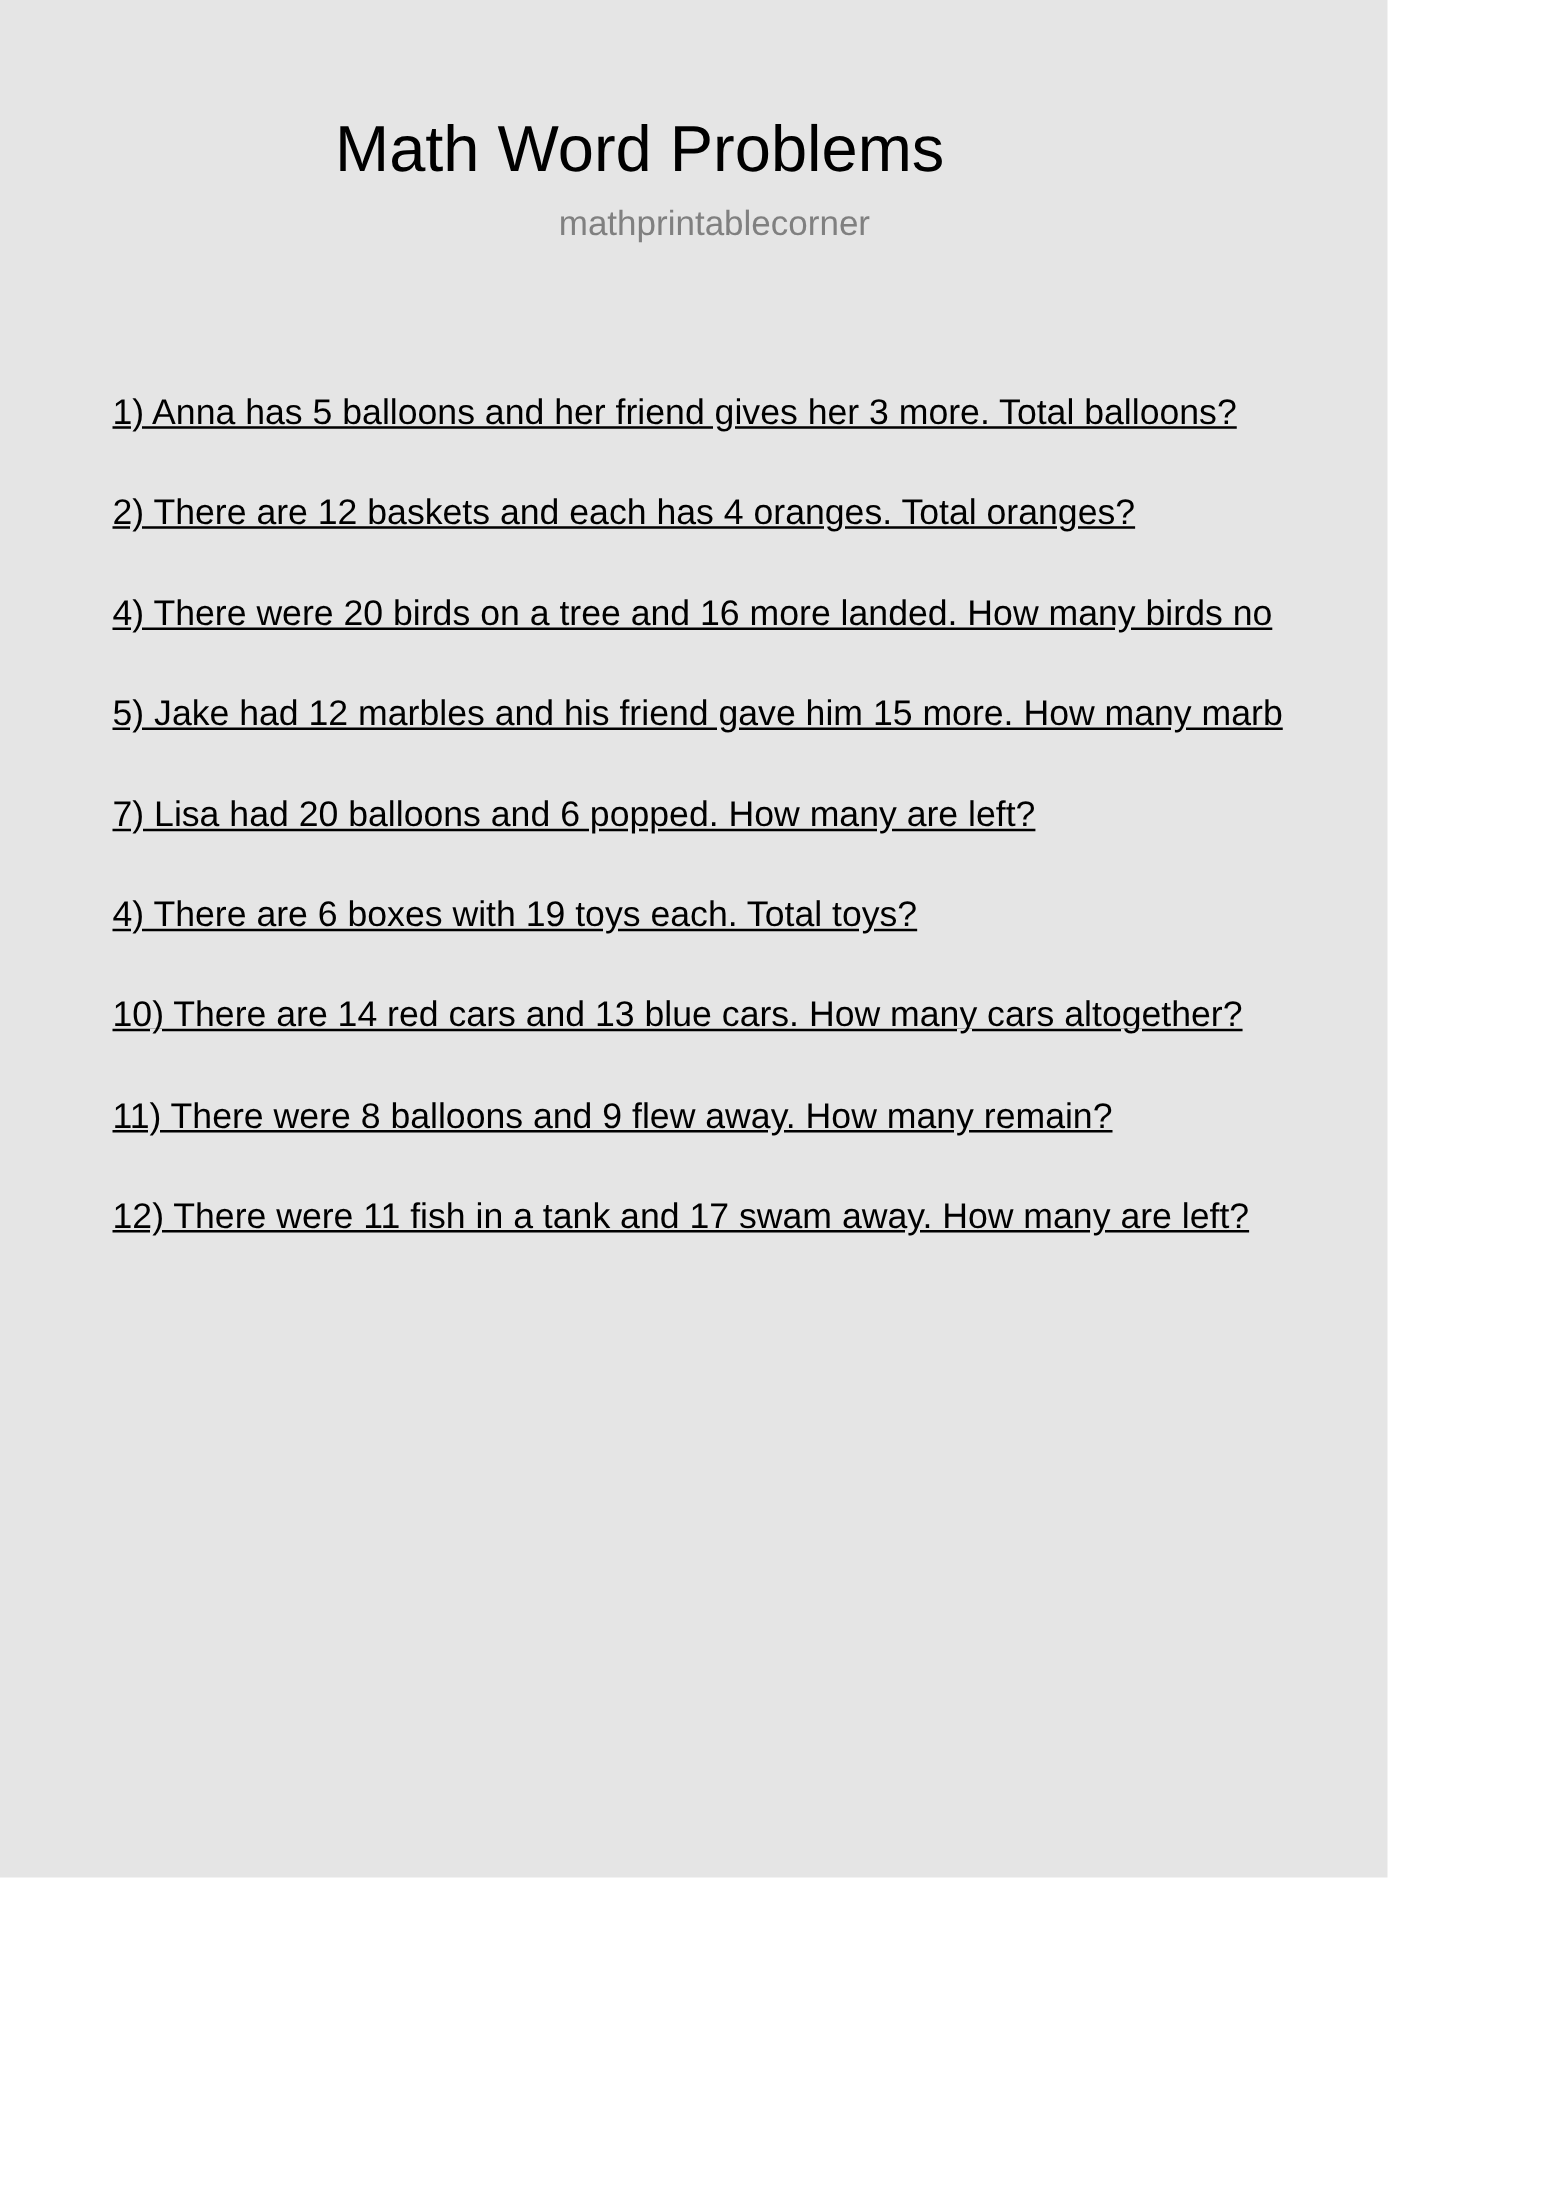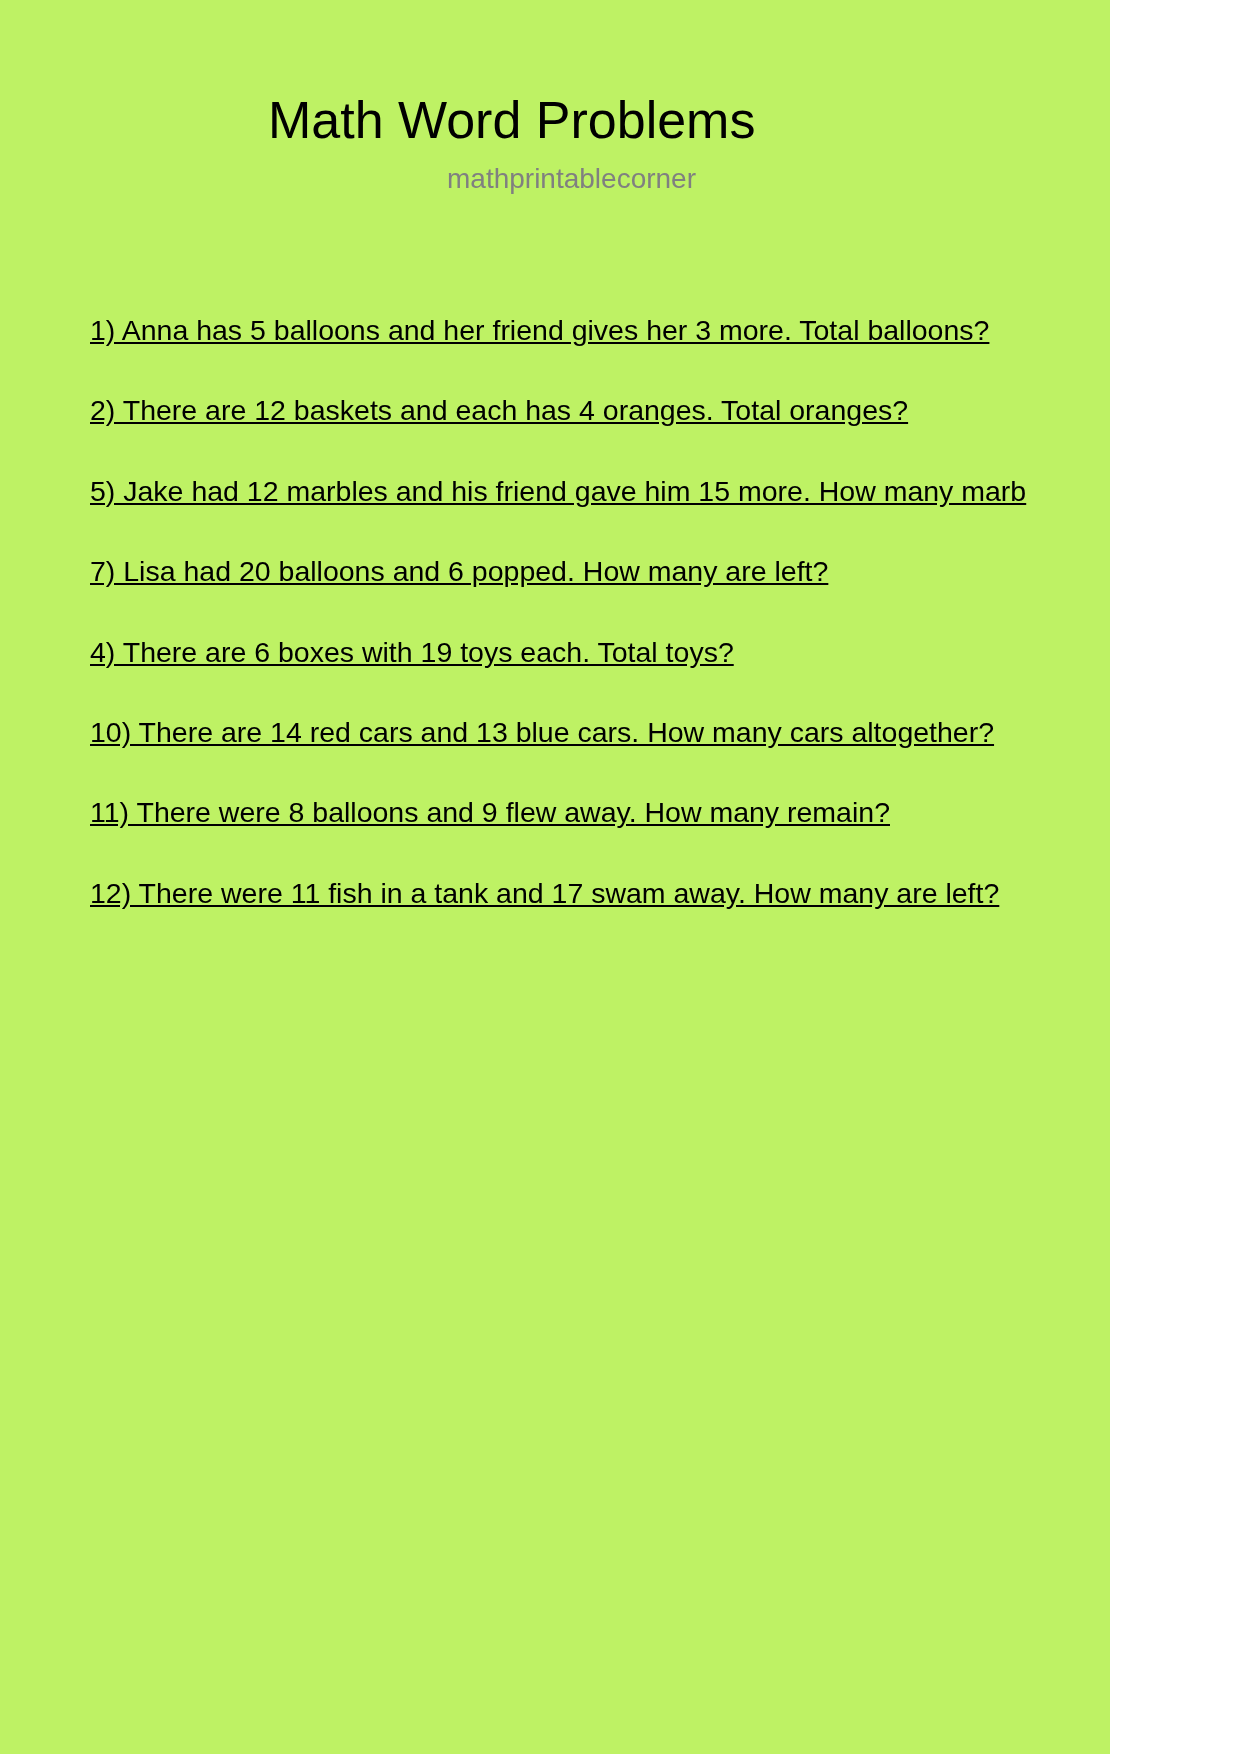--- a/index.html
+++ b/index.html
@@ -13,23 +13,23 @@
       position: relative;
       overflow: hidden;
       font-family: "Liberation Sans", sans-serif;
       color: #000000;
     }
     .page {
       position: absolute;
       left: 0;
       top: 0;
       width: 1110px;
-      height: 1754px;
+      height: 1502px;
       overflow: hidden;
-      background: #bef264;
+      background: #e5e5e5;
     }
     .title {
       position: absolute;
       left: 268px;
       top: 88px;
       font-size: 52px;
       line-height: 64px;
       white-space: nowrap;
       color: #000000;
       margin: 0;
@@ -64,20 +64,21 @@
 </head>
 <body>
 
 <div class="page">
   <h1 class="title">Math Word Problems</h1>
   <div class="subtitle">mathprintablecorner</div>
 
   <ul class="problems">
     <li class="problem">1) Anna has 5 balloons and her friend gives her 3 more. Total balloons?</li>
     <li class="problem">2) There are 12 baskets and each has 4 oranges. Total oranges?</li>
+    <li class="problem">4) There were 20 birds on a tree and 16 more landed. How many birds no</li>
     <li class="problem">5) Jake had 12 marbles and his friend gave him 15 more. How many marb</li>
     <li class="problem">7) Lisa had 20 balloons and 6 popped. How many are left?</li>
     <li class="problem">4) There are 6 boxes with 19 toys each. Total toys?</li>
     <li class="problem">10) There are 14 red cars and 13 blue cars. How many cars altogether?</li>
     <li class="problem">11) There were 8 balloons and 9 flew away. How many remain?</li>
     <li class="problem">12) There were 11 fish in a tank and 17 swam away. How many are left?</li>
   </ul>
 </div>
 
 </body></html>

